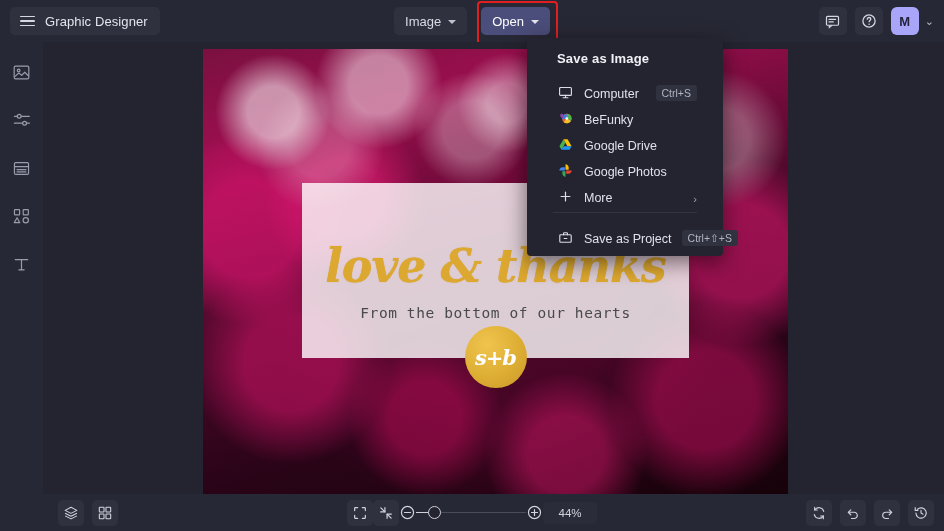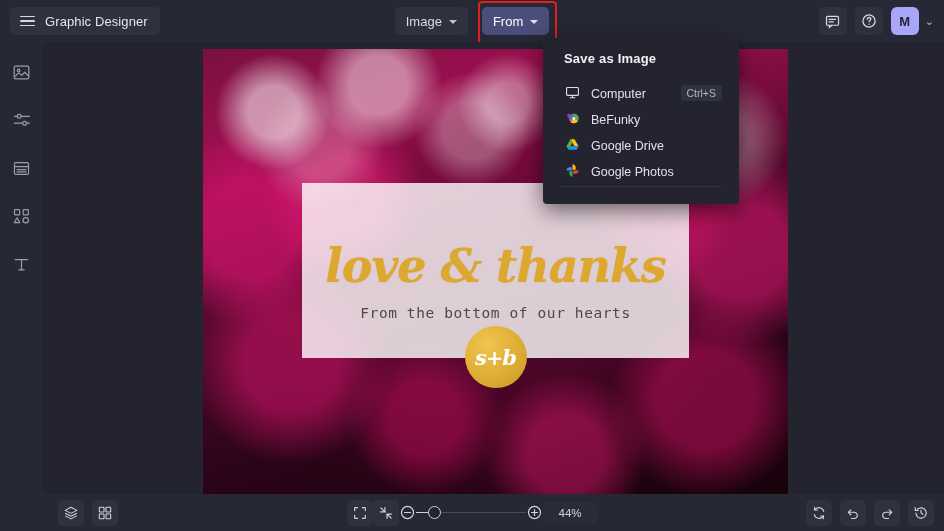--- a/index.html
+++ b/index.html
@@ -135,24 +135,24 @@
     bottom: -30px;
     width: 62px; height: 62px; border-radius: 50%;
     background: radial-gradient(circle at 35% 30%, #f0c44f 0%, #ddae33 55%, #c9972a 100%);
     display: flex; align-items: center; justify-content: center;
     color: #fff; font-family: "DejaVu Serif", serif; font-style: italic;
     font-weight: bold; font-size: 21px; letter-spacing: -1px;
   }
 
   
   .menu {
-    position: absolute; left: 543px; top: 38px; width: 196px;
+    position: absolute; left: 527px; top: 38px; width: 196px;
     background: #23242f; border-radius: 4px;
     box-shadow: 0 6px 22px rgba(0,0,0,.55);
-    padding: 8px 7px 10px; z-index: 50;
+    padding: 8px 16px 10px; z-index: 50;
   }
   .menu-title {
     font-size: 13px; font-weight: bold; color: #f0f1f6;
     padding: 5px 14px 9px 14px; letter-spacing: .2px;
   }
   .menu-item {
     display: flex; align-items: flex-end; height: 26px;
     padding: 0 10px 0 14px; gap: 10px; color: #e0e1ea; font-size: 12.5px;
   }
   .mi-icon { width: 17px; height: 17px; display: flex; align-items: center; justify-content: center; flex: none; }
@@ -212,21 +212,21 @@
 
     <div class="topbar-center">
       <div class="tb-btn-wrap">
         <div class="tb-btn">
           <span>Image</span>
           <span class="caret"></span>
         </div>
       </div>
       <div class="tb-btn-wrap highlight">
         <div class="tb-btn active">
-          <span>From</span>
+          <span>Open</span>
           <span class="caret"></span>
         </div>
       </div>
     </div>
 
     <div class="topbar-right">
       <div class="icon-btn">
         <svg width="15" height="15" viewBox="0 0 16 16" fill="none" stroke="#d5d6e0" stroke-width="1.3">
           <rect x="1.6" y="2.6" width="12.8" height="9.4" rx="1.2"></rect>
           <path d="M4.6 12v2.4L7.4 12" fill="none"></path>
@@ -335,23 +335,43 @@
         <svg width="15" height="15" viewBox="0 0 16 16">
           <path d="M8 1.4c1.9 0 3.4 1.6 3.4 3.5V7.3H8z" fill="#fbbc05"></path>
           <path d="M14.6 8c0 1.9-1.6 3.4-3.5 3.4H8.7V8z" fill="#ea4335"></path>
           <path d="M8 14.6c-1.9 0-3.4-1.6-3.4-3.5V8.7H8z" fill="#34a853"></path>
           <path d="M1.4 8c0-1.9 1.6-3.4 3.5-3.4h2.4V8z" fill="#4285f4"></path>
         </svg>
       </span>
       <span class="mi-label">Google Photos</span>
     </div>
 
+    <div class="menu-item">
+      <span class="mi-icon">
+        <svg width="15" height="15" viewBox="0 0 16 16" stroke="#dcdde6" stroke-width="1.3" stroke-linecap="round">
+          <path d="M8 3.3v9.4M3.3 8h9.4"></path>
+        </svg>
+      </span>
+      <span class="mi-label">More</span>
+      <span class="chev-right">›</span>
+    </div>
 
     <div class="menu-sep"></div>
 
+    <div class="menu-item">
+      <span class="mi-icon">
+        <svg width="15" height="15" viewBox="0 0 16 16" fill="none" stroke="#dcdde6" stroke-width="1.2">
+          <rect x="1.9" y="5" width="12.2" height="8.1" rx="1.1"></rect>
+          <path d="M5.9 5V3.8c0-.5.4-.9.9-.9h2.4c.5 0 .9.4.9.9V5" stroke-linecap="round"></path>
+          <path d="M6.6 9.1h2.8" stroke-linecap="round"></path>
+        </svg>
+      </span>
+      <span class="mi-label">Save as Project</span>
+      <span class="kbd">Ctrl+⇧+S</span>
+    </div>
   </div>
 
   <div class="bottombar">
 
     <div class="bb-left">
       <div class="sq-btn">
         <svg width="16" height="16" viewBox="0 0 18 18" fill="none" stroke="#d3d4de" stroke-width="1.15" stroke-linejoin="round">
           <path d="M9 2.6L15.6 6 9 9.4 2.4 6z"></path>
           <path d="M2.4 9.2L9 12.6l6.6-3.4"></path>
           <path d="M2.4 12.2L9 15.6l6.6-3.4"></path>

